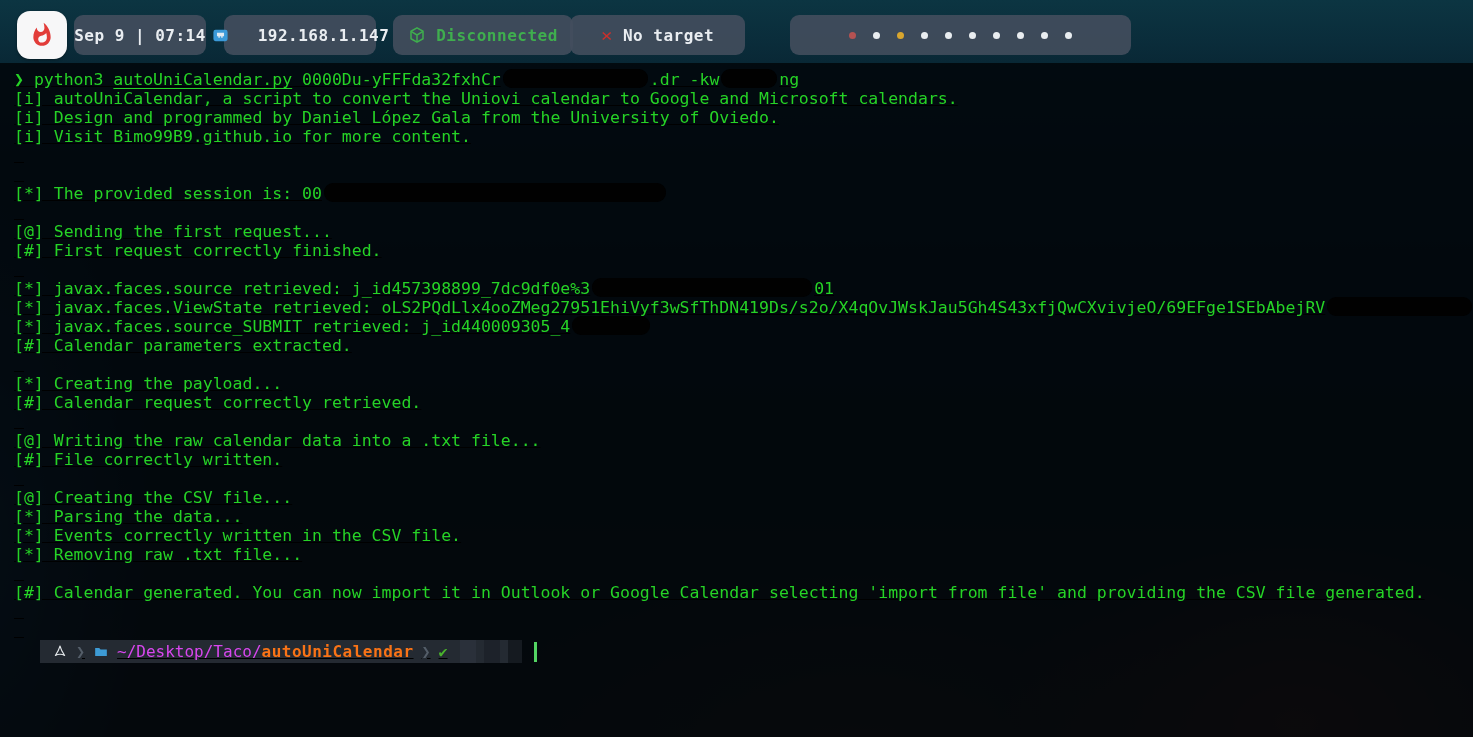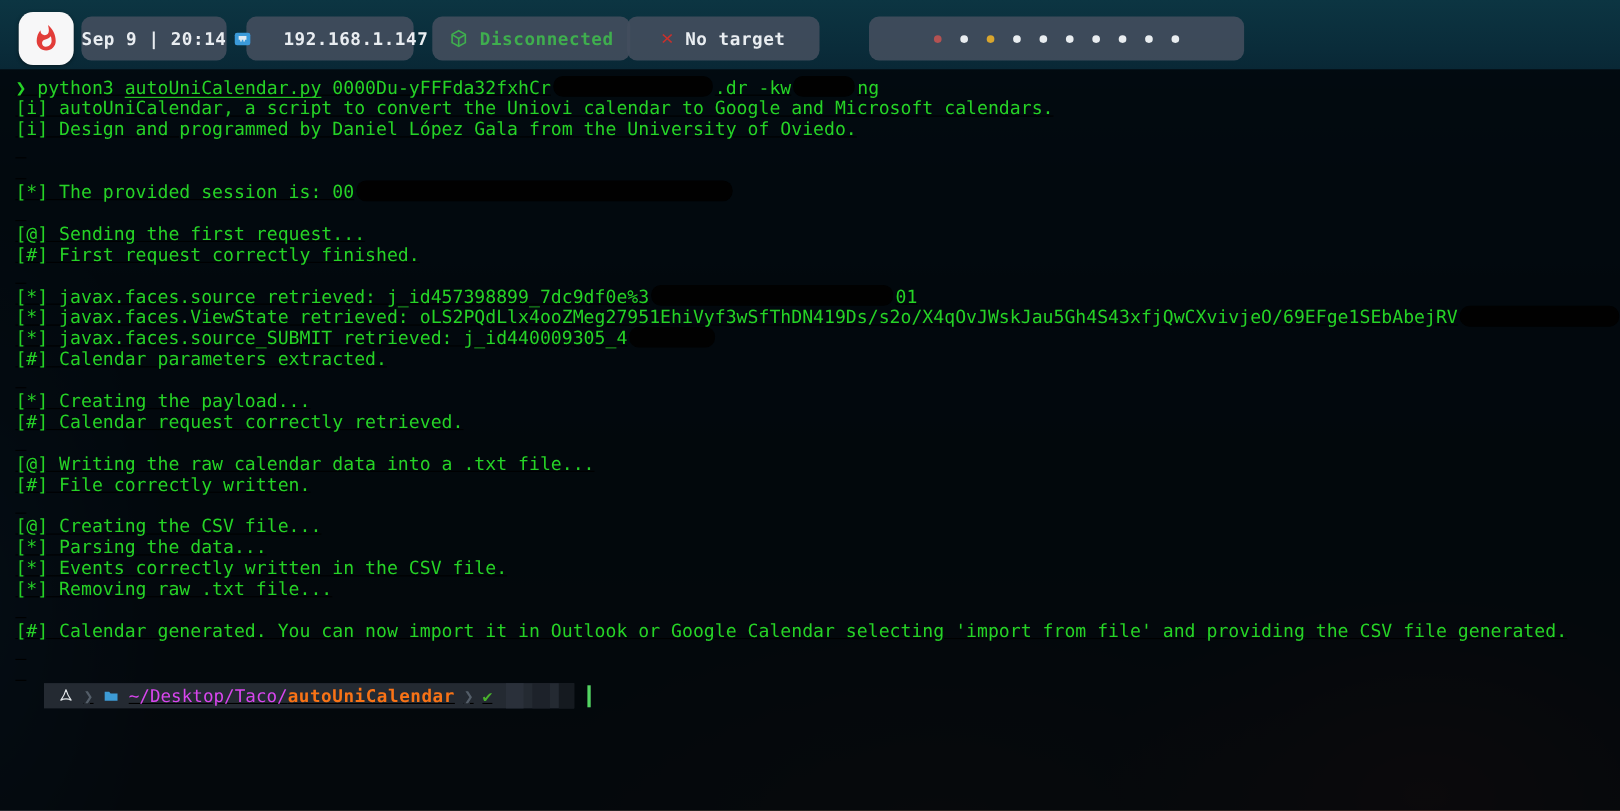--- a/index.html
+++ b/index.html
@@ -54,21 +54,21 @@
 <div class="topbar">
   <div class="launcher">
     <span>
       <svg width="26" height="26" viewBox="0 0 24 24">
           <path fill="#e23c39" d="M13.5.67s.74 2.65.74 4.8c0 2.06-1.35 3.73-3.41 3.73-2.07 0-3.63-1.67-3.63-3.73l.03-.36C5.21 7.51 4 10.62 4 14c0 4.42 3.58 8 8 8s8-3.58 8-8C20 8.61 17.41 3.8 13.5.67zM11.71 19c-1.78 0-3.22-1.4-3.22-3.14 0-1.62 1.05-2.76 2.81-3.12 1.77-.36 3.6-1.21 4.62-2.58.39 1.29.59 2.65.59 4.04 0 2.65-2.15 4.8-4.8 4.8z"></path>
         </svg>
     </span>
   </div>
 
   <div class="pill pill-clock">
-    <span>Sep 9 | 20:14</span>
+    <span>Sep 9 | 07:14</span>
   </div>
 
   <div class="pill pill-ip">
     <span>
       <svg width="19" height="17" viewBox="0 0 24 24">
           <rect x="2" y="4" width="20" height="16" rx="3" fill="#3b9ad9"></rect>
           <path fill="#dfeaf2" d="M7 8h10v5h-2v2h-2v-2h-2v2H9v-2H7V8z"></path>
         </svg>
     </span>
     <span>192.168.1.147</span>
@@ -101,20 +101,21 @@
       <span class="dot" style="background: rgb(233, 237, 240);"></span>
       <span class="dot" style="background: rgb(233, 237, 240);"></span>
     </div>
 </div>
 
 <div class="terminal">
   <div>
       <div class="tline"><span class="b">❯ </span><span>python3 </span><span class="u">autoUniCalendar.py</span><span> 0000Du-yFFFda32fxhCr</span><span class="redact" style="width: 145px;"></span><span>.dr -kw</span><span class="redact" style="width: 56px;"></span><span>ng</span></div>
       <div class="tline"><span>[i] autoUniCalendar, a script to convert the Uniovi calendar to Google and Microsoft calendars.</span></div>
       <div class="tline"><span>[i] Design and programmed by Daniel López Gala from the University of Oviedo.</span></div>
+      <div class="tline"><span>[i] Visit Bimo99B9.github.io for more content.</span></div>
       <div class="tline">&nbsp;</div>
       <div class="tline">&nbsp;</div>
       <div class="tline"><span>[*] The provided session is: 00</span><span class="redact" style="width: 342px;"></span></div>
       <div class="tline">&nbsp;</div>
       <div class="tline"><span>[@] Sending the first request...</span></div>
       <div class="tline"><span>[#] First request correctly finished.</span></div>
       <div class="tline">&nbsp;</div>
       <div class="tline"><span>[*] javax.faces.source retrieved: j_id457398899_7dc9df0e%3</span><span class="redact" style="width: 220px;"></span><span>01</span></div>
       <div class="tline"><span>[*] javax.faces.ViewState retrieved: oLS2PQdLlx4ooZMeg27951EhiVyf3wSfThDN419Ds/s2o/X4qOvJWskJau5Gh4S43xfjQwCXvivjeO/69EFge1SEbAbejRV</span><span class="redact" style="width: 145px;"></span></div>
       <div class="tline"><span>[*] javax.faces.source_SUBMIT retrieved: j_id440009305_4</span><span class="redact" style="width: 78px;"></span></div>

